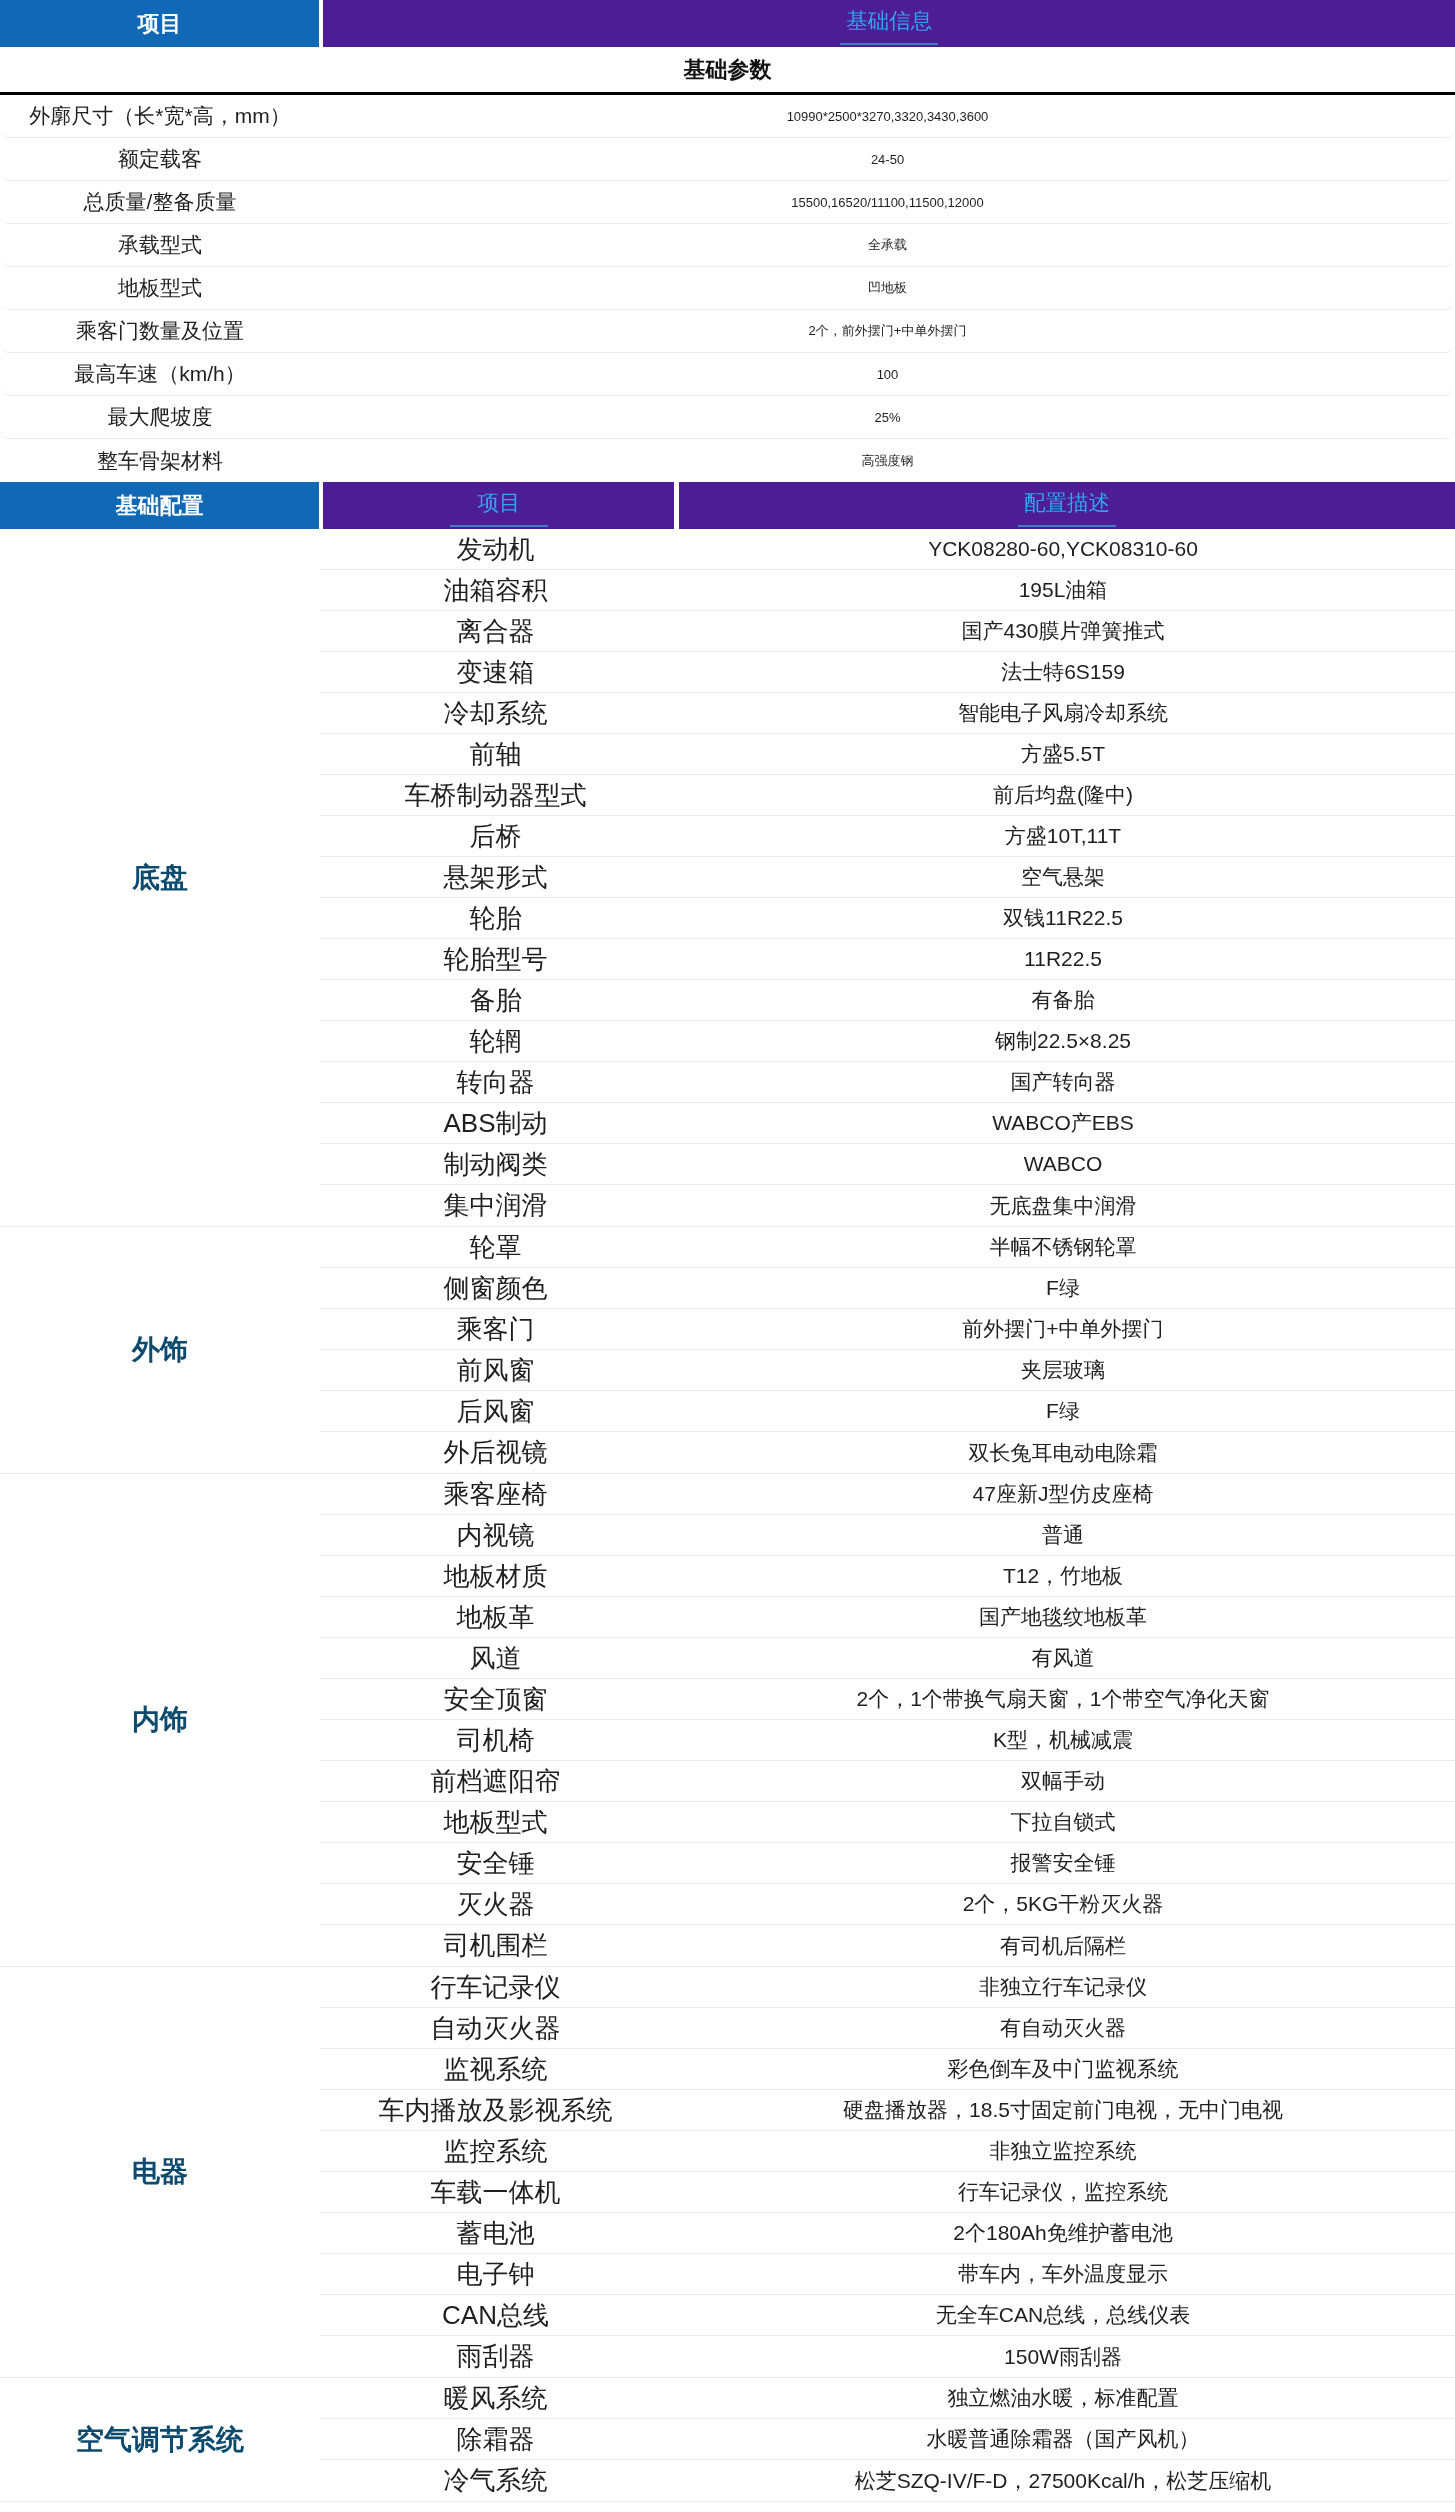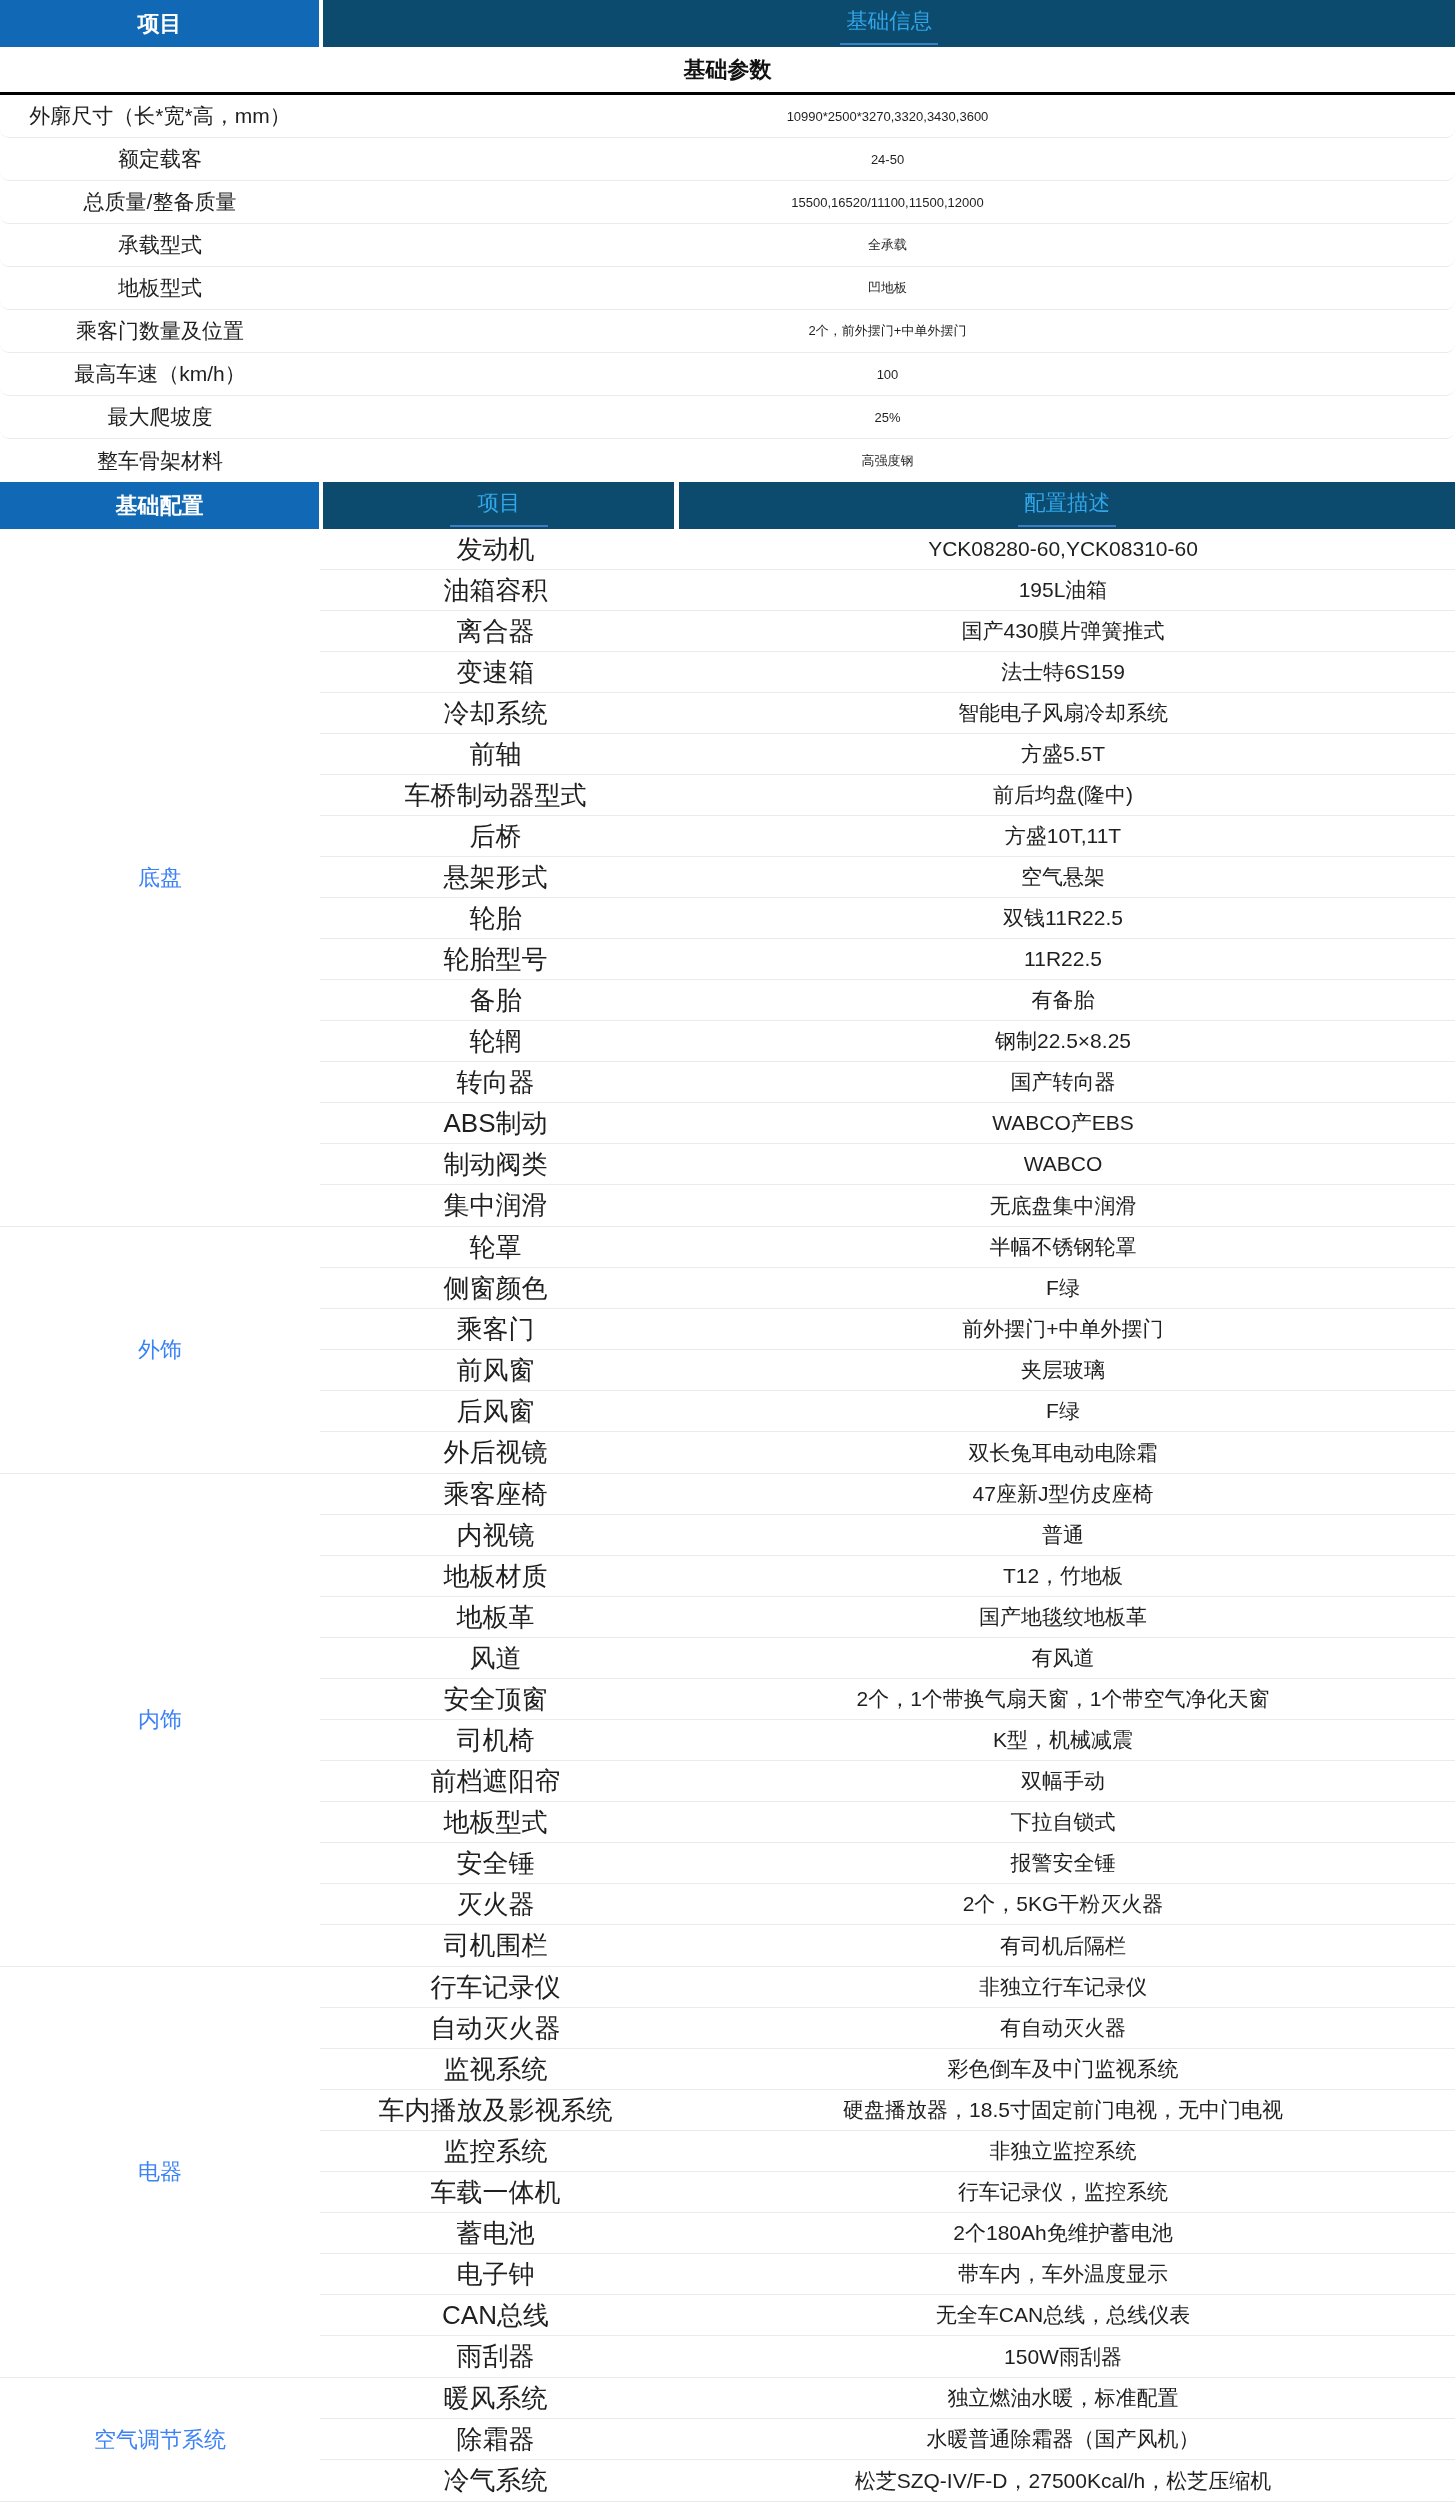--- a/index.html
+++ b/index.html
@@ -26,21 +26,21 @@
     background:var(--blue);
     color:#ffffff;
     font-weight:bold;
     font-size:22px;
     display:flex;
     align-items:center;
     justify-content:center;
     flex:none;
   }
   .hdr-black{
-    background:#0c4a6e;
+    background:#4c1d95;
     display:flex;
     align-items:center;
     justify-content:center;
   }
   .hdr-gap{width:4.4px;background:#ffffff;flex:none;}
   .hdr-mid{width:351px;flex:none;}
   .hdr-grow{flex:1;}
 
   .tab-link{
     position:relative;
@@ -100,23 +100,23 @@
     display:flex;
     border-bottom:1.5px solid var(--line);
     align-items:stretch;
   }
   .g-label{
     width:320px;
     flex:none;
     display:flex;
     align-items:center;
     justify-content:center;
-    font-weight:normal;
-    font-size:22px;
-    color:#3b82f6;
+    font-weight:bold;
+    font-size:28px;
+    color:#0c4a6e;
   }
   .g-rows{flex:1;}
   .g-row{
     display:flex;
     height:41px;
     box-sizing:border-box;
     border-bottom:1.5px solid var(--line);
     align-items:center;
   }
   .g-row:last-child{border-bottom:none;}

